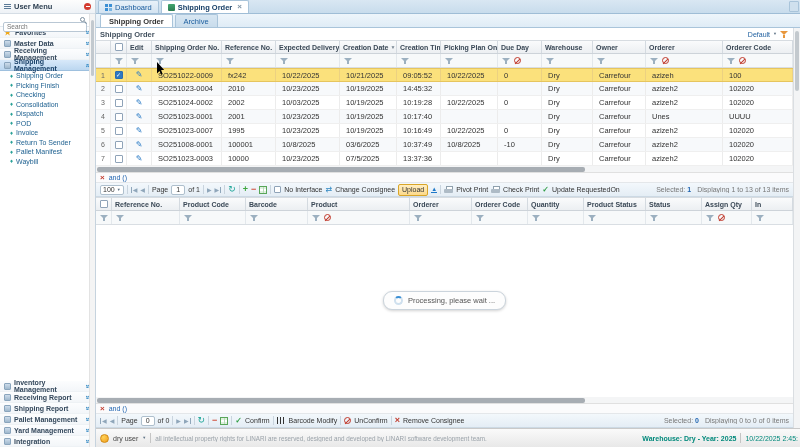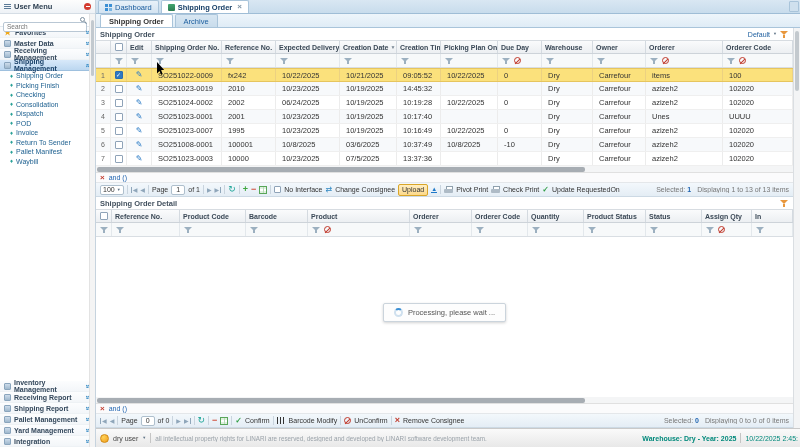--- a/index.html
+++ b/index.html
@@ -110,21 +110,21 @@
   .printico{width:9px;height:8px;position:relative;flex:none}
   .printico::before{content:'';position:absolute;left:2px;top:0;width:5px;height:3px;background:#fff;border:1px solid #8fa0ad}
   .printico::after{content:'';position:absolute;left:0;top:3px;width:9px;height:4px;background:#aebbc6;border-radius:1px}
   .chk{color:#2f9e44;font-weight:bold;font-size:8px;line-height:1}
   .xred{color:#c0392b;font-weight:bold;font-size:9px;line-height:1}
   .barcode{width:9px;height:7px;flex:none;background:repeating-linear-gradient(90deg,#333 0 1px,transparent 1px 3px)}
   .status-right{margin-left:auto;display:flex;gap:6px;align-items:center;color:#777;overflow:hidden}
   .selval{color:#1e63b0;font-weight:bold}
 
   .dbody{flex:1;min-height:0;background:#fff;display:flex;justify-content:center;align-items:flex-start;padding-top:66px}
-  .loadbox{display:flex;align-items:center;gap:5px;border:1px solid #cbd4dc;background:#fdfdfd;box-shadow:0 1px 3px rgba(0,0,0,.18);padding:4px 10px;border-radius:2px;font-size:7.5px;color:#555}
+  .loadbox{display:flex;align-items:center;gap:5px;border:1px solid #cbd4dc;background:#fdfdfd;box-shadow:0 1px 3px rgba(0,0,0,.18);padding:4px 10px;border-radius:9px;font-size:7.5px;color:#555}
   .spin{width:9px;height:9px;flex:none;border:2px solid #cfe0ee;border-top-color:#3b8fd4;border-radius:50%;animation:sp 1s linear infinite}
   @keyframes sp{to{transform:rotate(360deg)}}
 
   .statusbar{height:19px;flex:none;background:linear-gradient(#fafafa,#e8e8e8);border-top:1px solid #c9c9c9;display:flex;align-items:center;gap:4px;padding:0 2px 0 4px;font-size:7px;color:#444;white-space:nowrap;overflow:hidden}
   .ses{width:9px;height:9px;flex:none;border-radius:50%;background:radial-gradient(circle at 35% 30%,#ffd257,#f09c1c);border:1px solid #d08a14}
   .cpy{font-size:6.3px;color:#9aa2a9;overflow:hidden;white-space:nowrap}
   .sbright{margin-left:auto;display:flex;gap:4px;align-items:center;white-space:nowrap;flex:none}
   .wh{color:#00897b;font-weight:bold}
   .dt{color:#00897b}
   .sbsep{width:1px;height:10px;background:#c5c5c5}
@@ -389,33 +389,33 @@
             </div>
             <div class="td w-orderno">SO251022-0009</div>
             <div class="td w-ref">fx242</div>
             <div class="td w-expdate">10/22/2025</div>
             <div class="td w-credate">10/21/2025</div>
             <div class="td w-cretime">09:05:52</div>
             <div class="td w-pickplan">10/22/2025</div>
             <div class="td w-dueday">0</div>
             <div class="td w-wh">Dry</div>
             <div class="td w-owner">Carrefour</div>
-            <div class="td w-orderer">items</div>
+            <div class="td w-orderer">azizeh</div>
             <div class="td w-ocode">100</div>
           </div>
 
           <div class="trow alt">
             <div class="td w-num cnum">2</div>
             <div class="td w-sel ccenter">
               <span class="cb"></span>
             </div>
             <div class="td w-edit ccenter">
               <span class="pencil">✎</span>
             </div>
-            <div class="td w-orderno">SO251023-0019</div>
+            <div class="td w-orderno">SO251023-0004</div>
             <div class="td w-ref">2010</div>
             <div class="td w-expdate">10/23/2025</div>
             <div class="td w-credate">10/19/2025</div>
             <div class="td w-cretime">14:45:32</div>
             <div class="td w-pickplan"></div>
             <div class="td w-dueday"></div>
             <div class="td w-wh">Dry</div>
             <div class="td w-owner">Carrefour</div>
             <div class="td w-orderer">azizeh2</div>
             <div class="td w-ocode">102020</div>
@@ -424,21 +424,21 @@
           <div class="trow">
             <div class="td w-num cnum">3</div>
             <div class="td w-sel ccenter">
               <span class="cb"></span>
             </div>
             <div class="td w-edit ccenter">
               <span class="pencil">✎</span>
             </div>
             <div class="td w-orderno">SO251024-0002</div>
             <div class="td w-ref">2002</div>
-            <div class="td w-expdate">06/24/2025</div>
+            <div class="td w-expdate">10/03/2025</div>
             <div class="td w-credate">10/19/2025</div>
             <div class="td w-cretime">10:19:28</div>
             <div class="td w-pickplan">10/22/2025</div>
             <div class="td w-dueday">0</div>
             <div class="td w-wh">Dry</div>
             <div class="td w-owner">Carrefour</div>
             <div class="td w-orderer">azizeh2</div>
             <div class="td w-ocode">102020</div>
           </div>
 
@@ -572,26 +572,20 @@
         <span class="printico"></span>
         <span>Check Print</span>
         <span class="chk">✓</span>
         <span>Update RequestedOn</span>
         <span class="status-right">
           <span><span>Selected:</span> <span class="selval">1</span></span>
           <span>Displaying 1 to 13 of 13 items</span>
         </span>
       </div>
 
-      <div class="ptitle">
-        <span>Shipping Order Detail</span>
-        <span class="right">
-            <span class="fun orange"></span>
-          </span>
-      </div>
 
       <div class="ghead">
         <div class="hc d-sel ccenter">
             <span class="cb"></span>
           </div>
         <div class="hc d-ref">Reference No.</div>
         <div class="hc d-pcode">Product Code</div>
         <div class="hc d-bar">Barcode</div>
         <div class="hc d-prod">Product</div>
         <div class="hc d-ord">Orderer</div>

